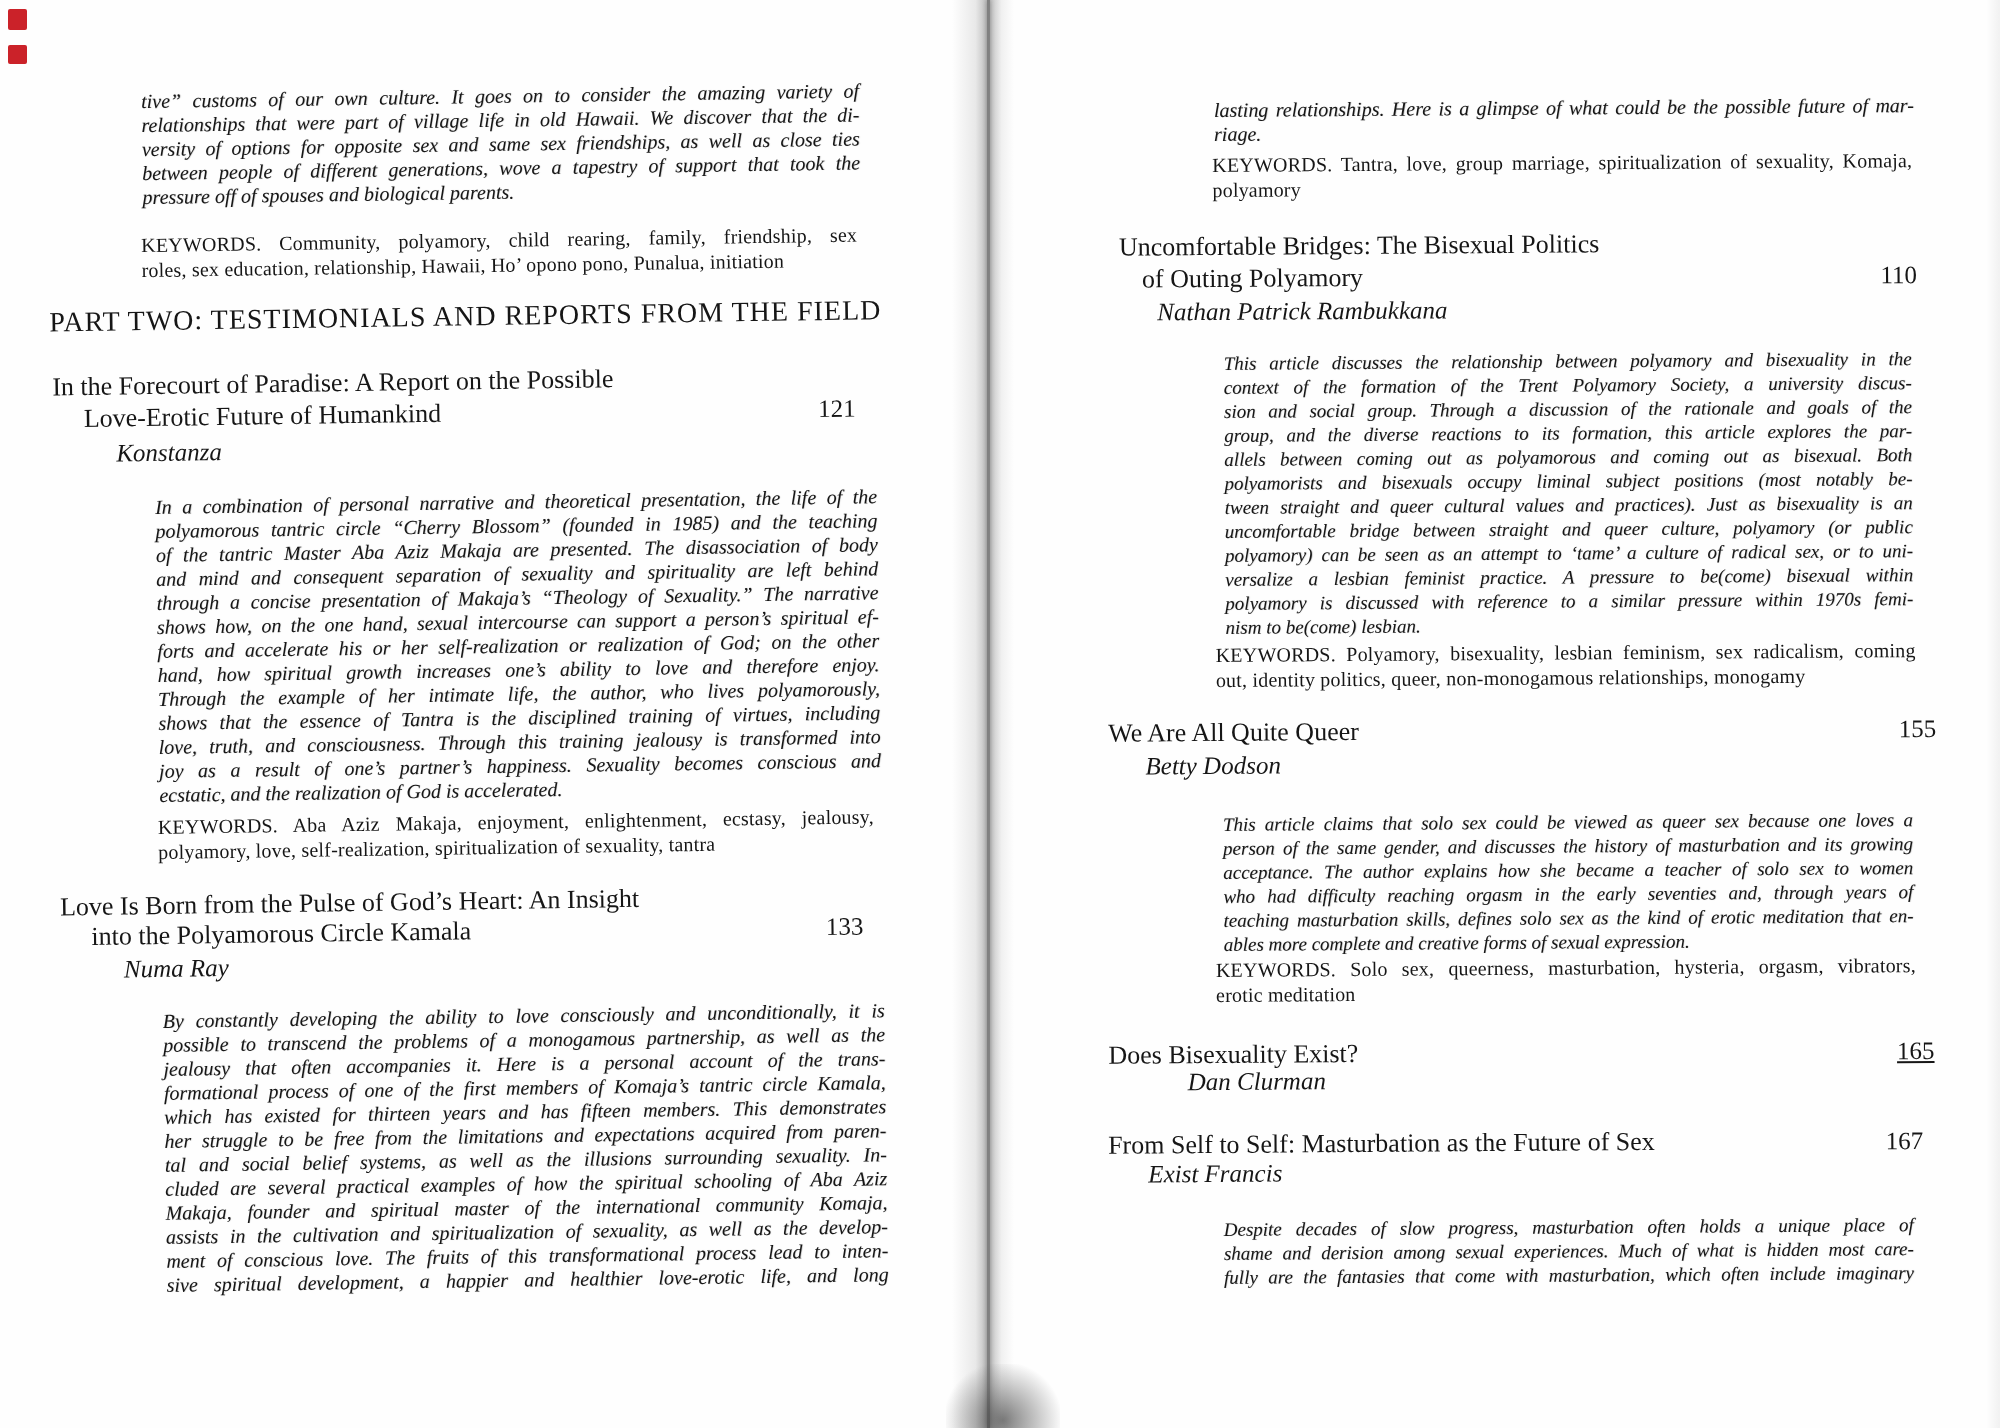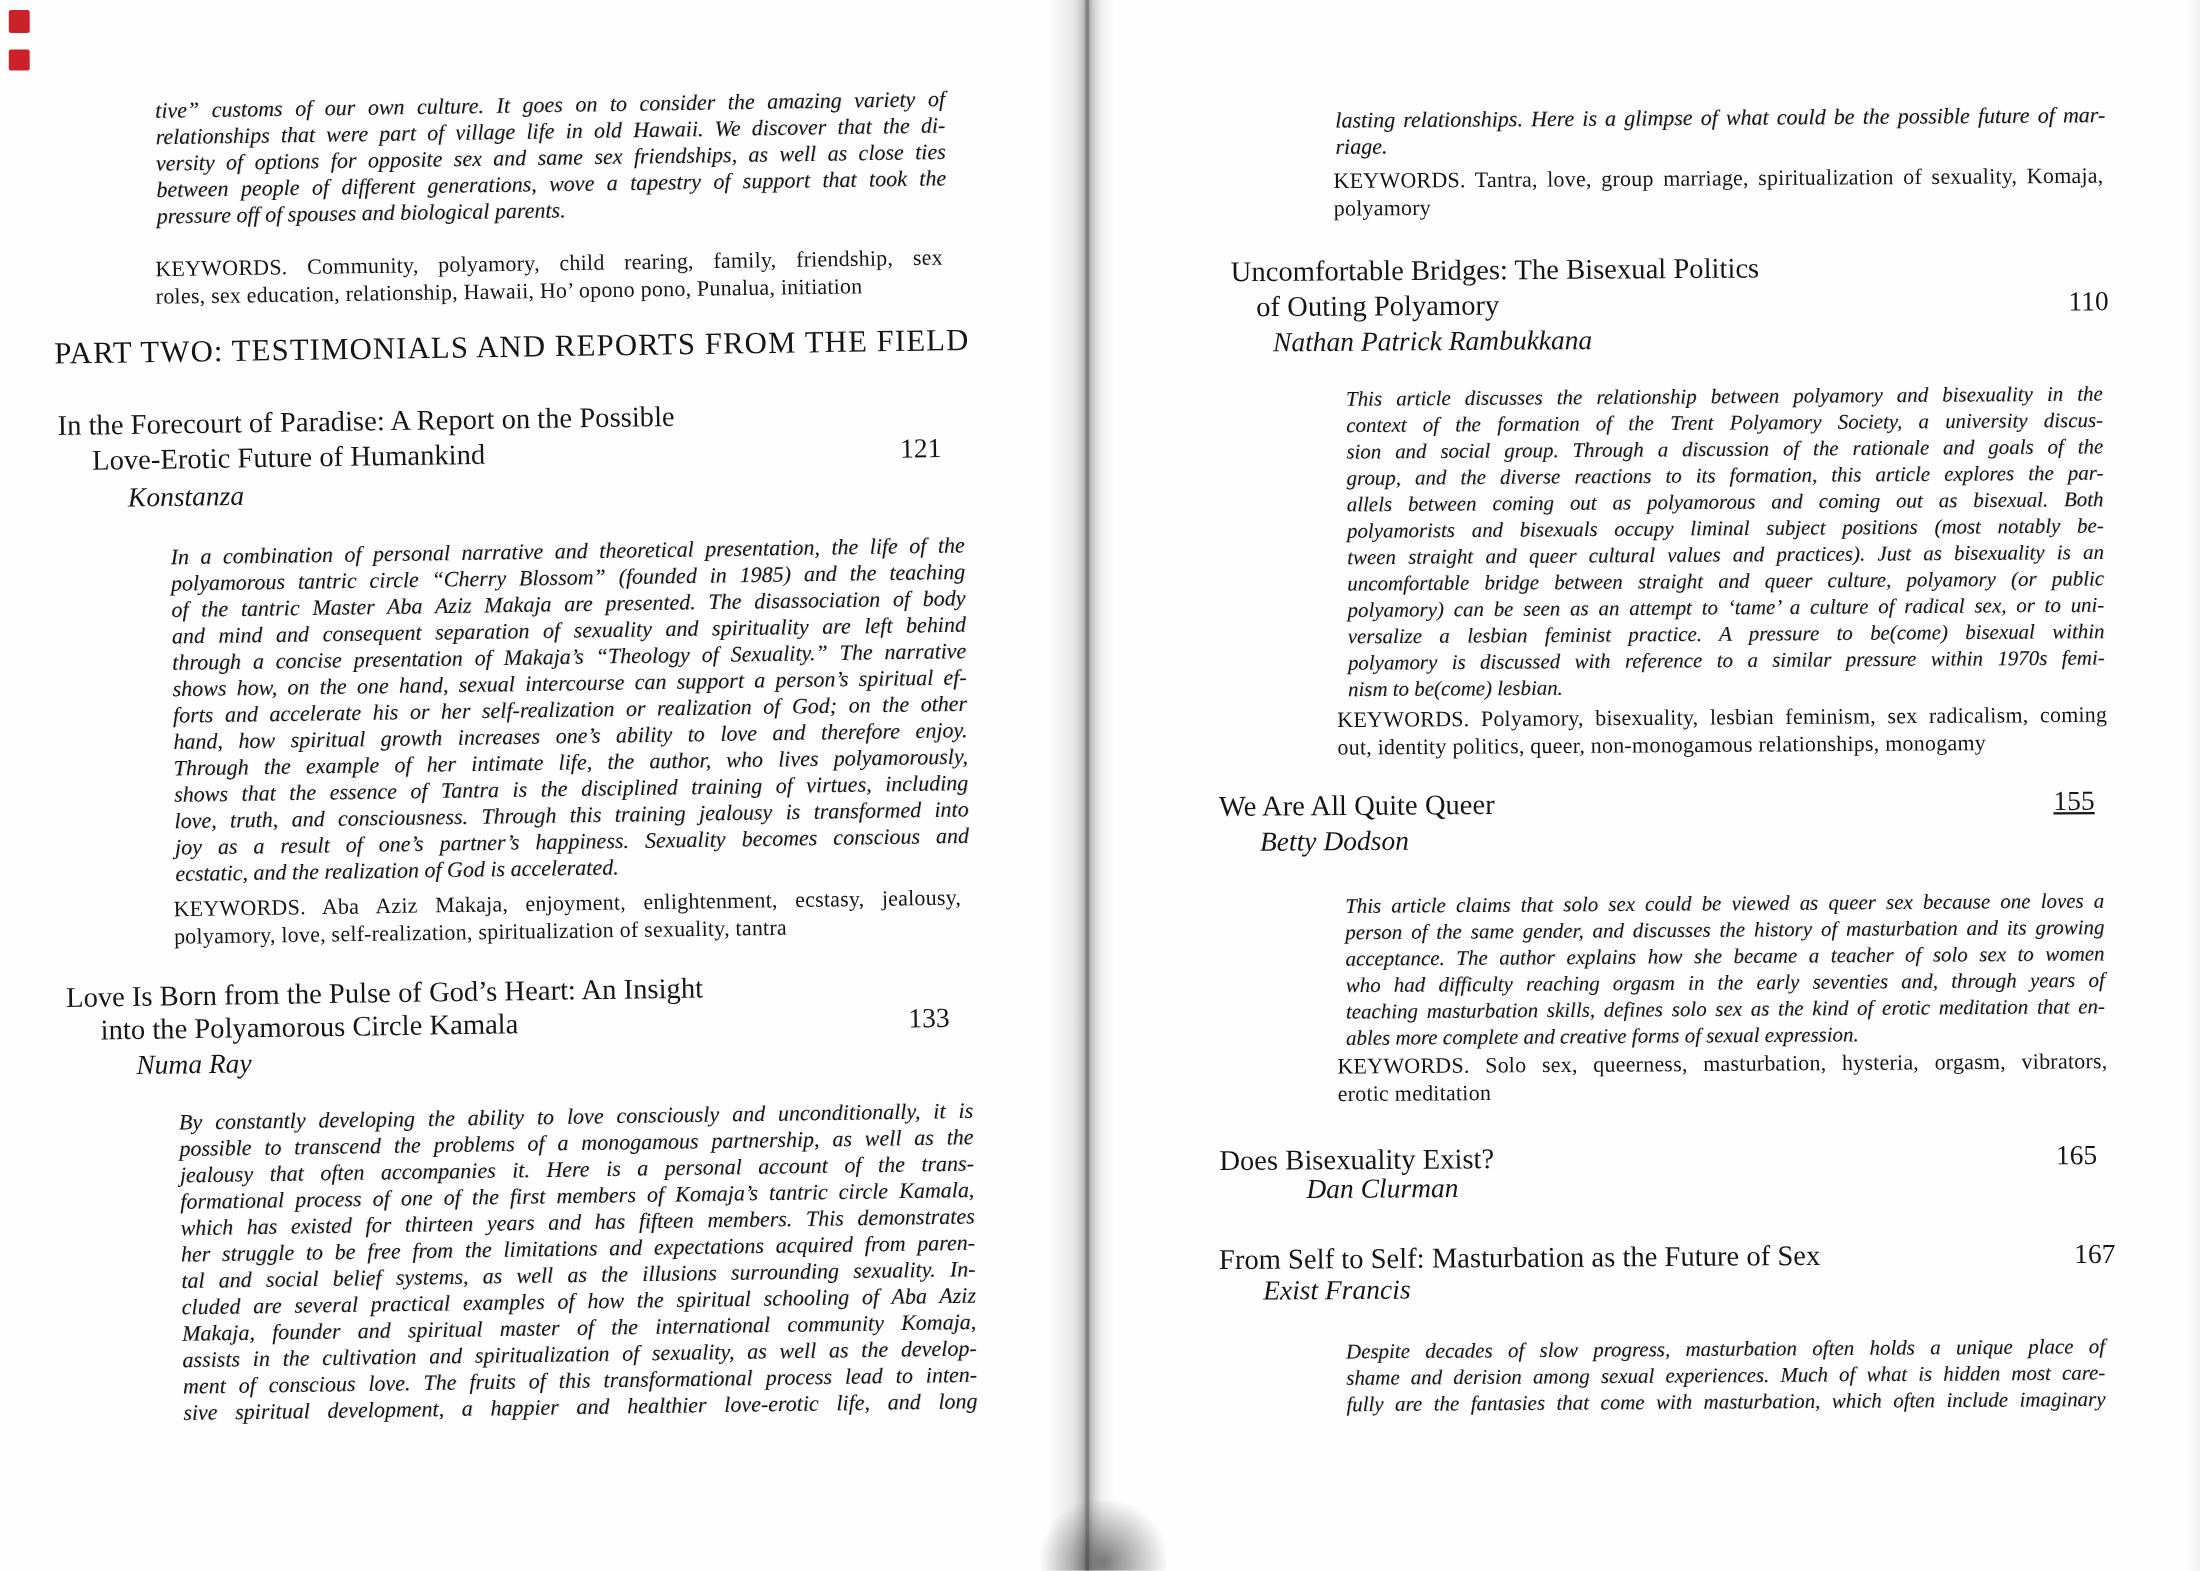--- a/index.html
+++ b/index.html
@@ -133,39 +133,39 @@
       <div class="tline">polyamory is discussed with reference to a similar pressure within 1970s femi-</div>
       <div class="tline flush">nism to be(come) lesbian.</div>
     </div>
 
   <div class="block kw" style="top:641px;left:221px;width:700px;">
       <div class="tline">KEYWORDS. Polyamory, bisexuality, lesbian feminism, sex radicalism, coming</div>
       <div class="tline flush">out, identity politics, queer, non-monogamous relationships, monogamy</div>
     </div>
 
   <div class="block title" style="top:716px;left:113px;">We Are All Quite Queer</div>
-  <div class="pgnum" style="top:718px;right:96px;text-decoration:underline;">155</div>
+  <div class="pgnum" style="top:718px;right:64px;">155</div>
   <div class="block author" style="top:750px;left:150px;">Betty Dodson</div>
 
   <div class="block abs absR" style="top:811px;left:227px;width:690px;">
       <div class="tline">This article claims that solo sex could be viewed as queer sex because one loves a</div>
       <div class="tline">person of the same gender, and discusses the history of masturbation and its growing</div>
       <div class="tline">acceptance. The author explains how she became a teacher of solo sex to women</div>
       <div class="tline">who had difficulty reaching orgasm in the early seventies and, through years of</div>
       <div class="tline">teaching masturbation skills, defines solo sex as the kind of erotic meditation that en-</div>
       <div class="tline flush">ables more complete and creative forms of sexual expression.</div>
     </div>
 
   <div class="block kw" style="top:956px;left:219px;width:700px;">
       <div class="tline">KEYWORDS. Solo sex, queerness, masturbation, hysteria, orgasm, vibrators,</div>
       <div class="tline flush">erotic meditation</div>
     </div>
 
   <div class="block title" style="top:1038px;left:111px;">Does Bisexuality Exist?</div>
-  <div class="pgnum" style="top:1040px;right:96px;">165</div>
+  <div class="pgnum" style="top:1040px;right:68px;text-decoration:underline;">165</div>
   <div class="block author" style="top:1066px;left:148px;margin-left:42px;">Dan Clurman</div>
 
   <div class="block title" style="top:1128px;left:110px;">From Self to Self: Masturbation as the Future of Sex</div>
   <div class="pgnum" style="top:1130px;right:80px;">167</div>
   <div class="block author" style="top:1158px;left:150px;">Exist Francis</div>
 
   <div class="block abs absR" style="top:1216px;left:225px;width:690px;">
       <div class="tline">Despite decades of slow progress, masturbation often holds a unique place of</div>
       <div class="tline">shame and derision among sexual experiences. Much of what is hidden most care-</div>
       <div class="tline">fully are the fantasies that come with masturbation, which often include imaginary</div>

